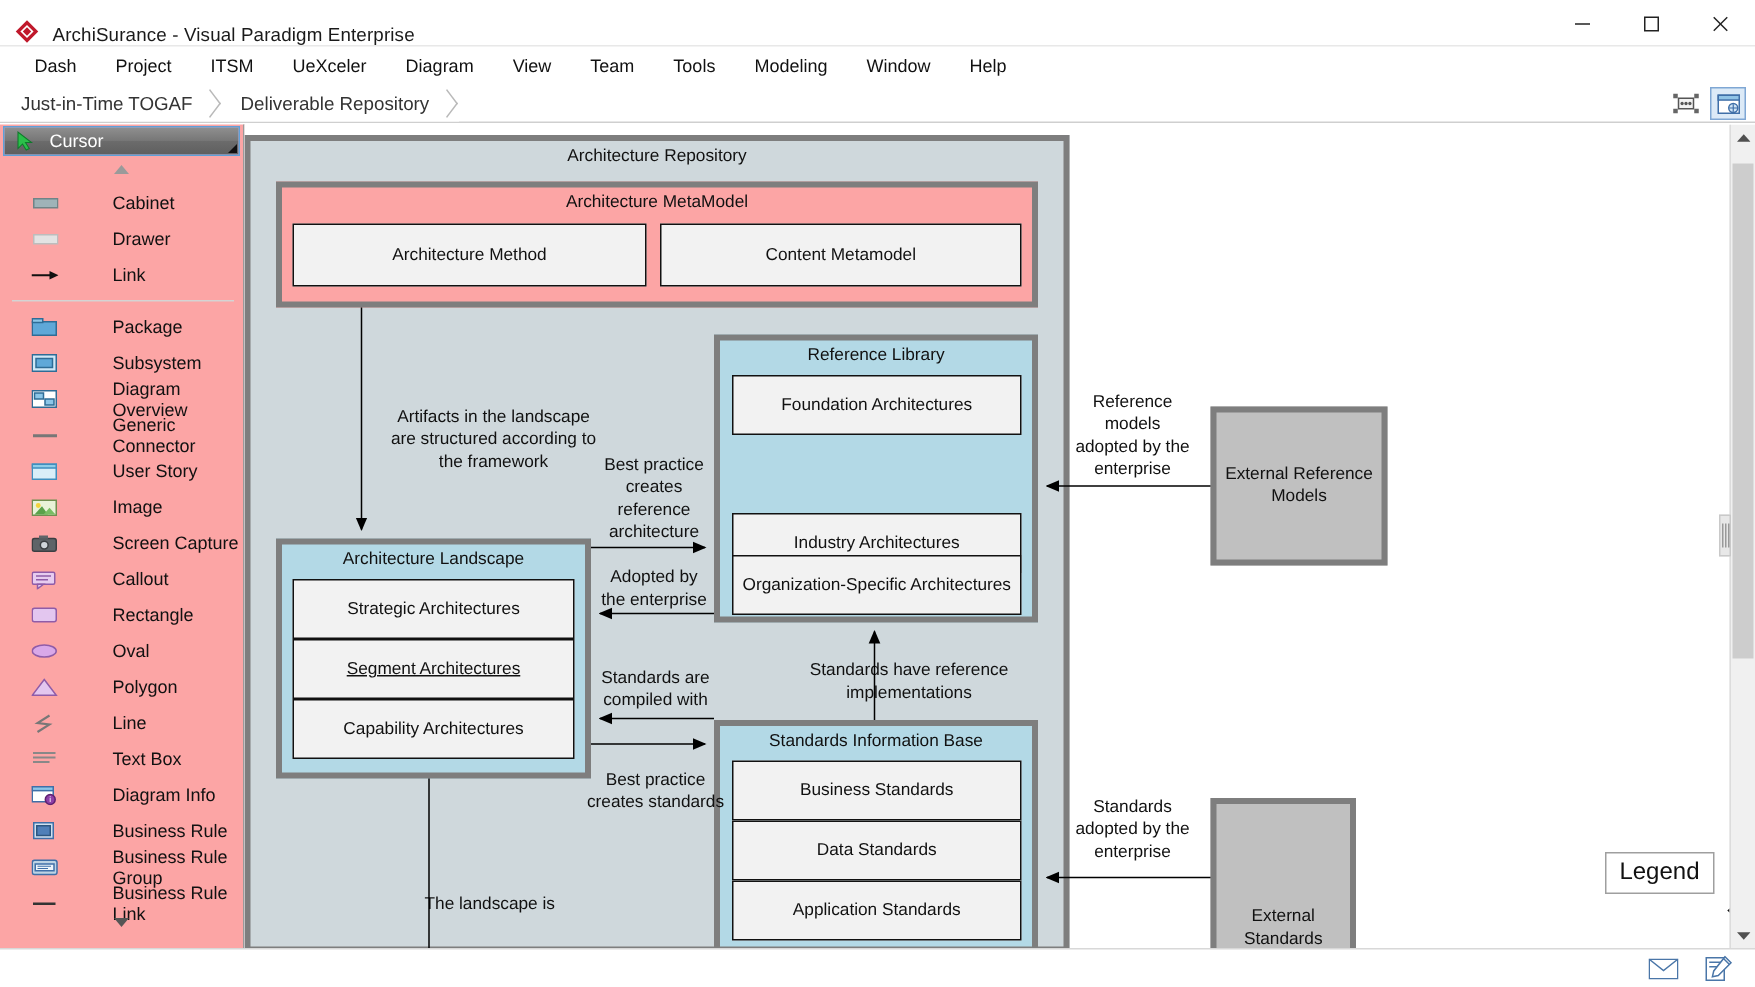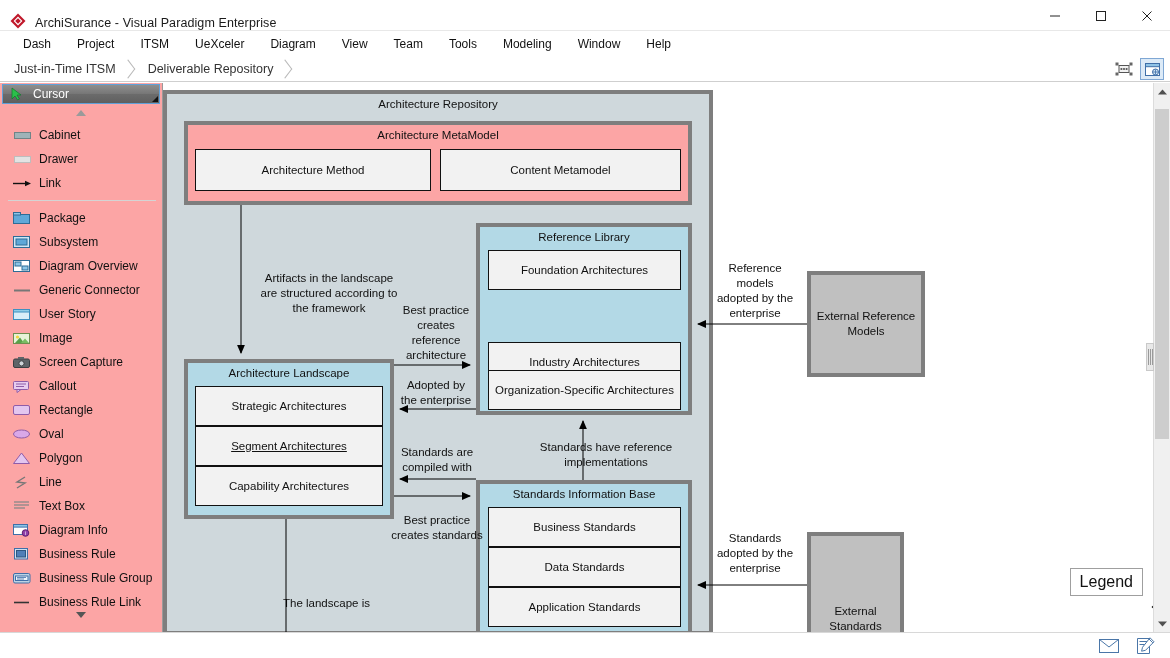--- a/index.html
+++ b/index.html
@@ -86,21 +86,21 @@
   .pal-sel .corner{
     position:absolute; right:1px; bottom:1px;
     width:0;height:0;border-style:solid;border-width:0 0 6px 6px;
     border-color:transparent transparent #111 transparent;
   }
   .pal-arrow-up, .pal-arrow-dn{
     height:18px; display:flex;align-items:center;justify-content:center;
   }
   .pal-list{ padding-top:1px; }
   .pal-item{
-    height:24px; display:flex; align-items:center; padding-left:12px;
+    height:24px; display:flex; align-items:center; padding-left:20px;gap:28px;
   }
   .pal-item .ico{ width:20px;height:16px;flex:0 0 20px;margin-right:7px;display:flex;align-items:center;justify-content:center;}
   .pal-item .txt{ font-size:12px; color:#111; }
   .pal-sep{ height:1px; background:#d4d4d4; margin:5px 6px 5px 8px; }
 
   
   .canvaswrap{ flex:1 1 auto; position:relative; background:#ffffff; overflow:hidden;}
   .canvas{ position:absolute; inset:0; overflow:hidden; }
   .vscroll{
     position:absolute; right:0; top:0; bottom:0; width:17px;
@@ -203,21 +203,21 @@
   <div class="menuitem">View</div>
   <div class="menuitem">Team</div>
   <div class="menuitem">Tools</div>
   <div class="menuitem">Modeling</div>
   <div class="menuitem">Window</div>
   <div class="menuitem">Help</div>
 </div>
 
 <div class="crumbbar">
   <div class="crumbs">
-    <div class="crumb first">Just-in-Time ITSM</div>
+    <div class="crumb first">Just-in-Time TOGAF</div>
     <div class="crumb">Deliverable Repository</div>
   </div>
   <div class="crumbtools">
     <div class="tbicon">
       <svg width="18" height="14" viewBox="0 0 18 14">
         <rect x="4" y="3.5" width="10" height="7" fill="#f2f2f2" stroke="#555"></rect>
         <circle cx="6.4" cy="7" r="1.1" fill="#555"></circle>
           <circle cx="9" cy="7" r="1.1" fill="#555"></circle>
           <circle cx="11.6" cy="7" r="1.1" fill="#555"></circle>
         <rect x="0.5" y="0.5" width="3" height="3" fill="#666"></rect>

